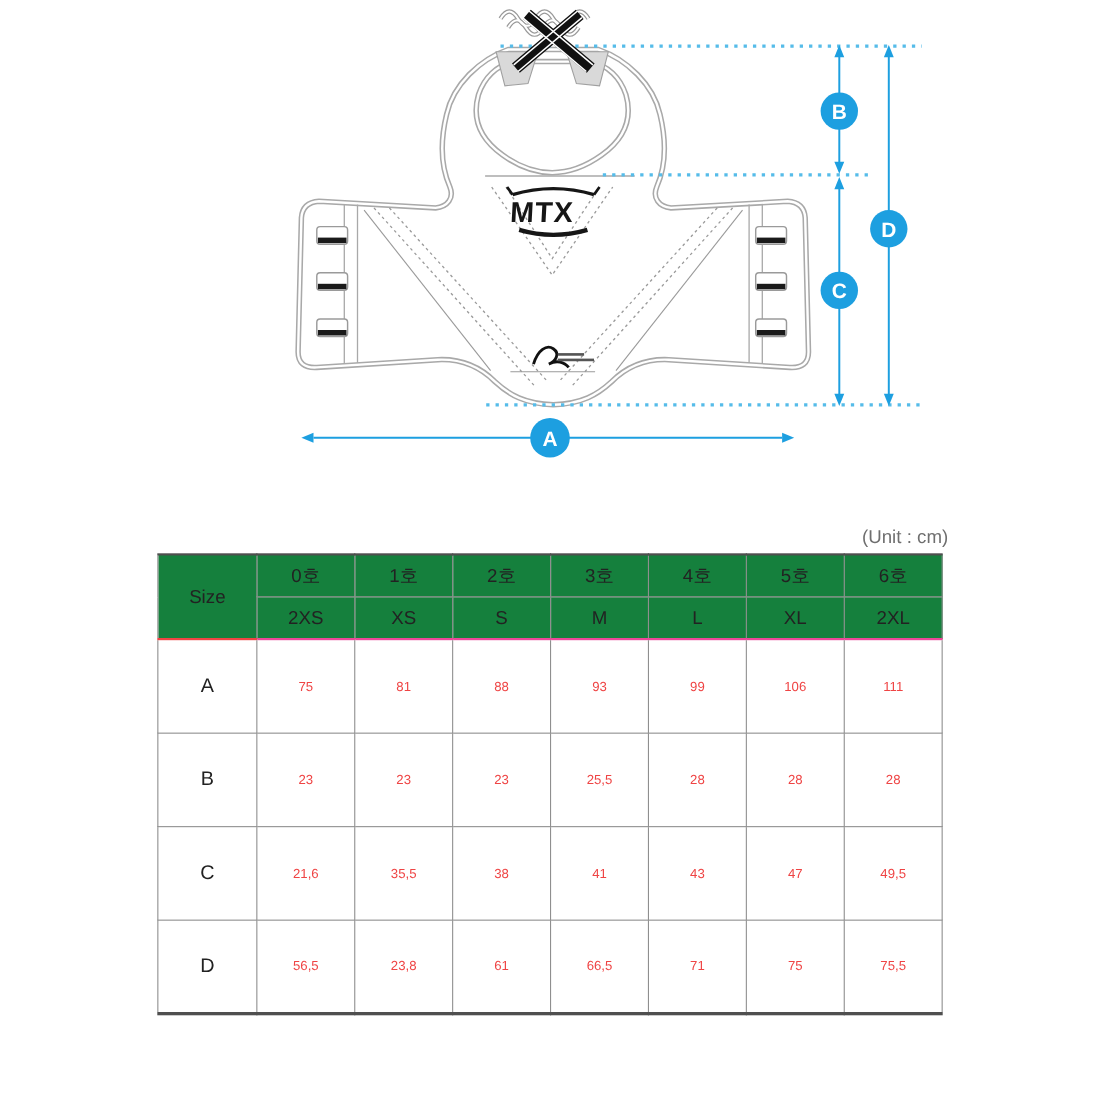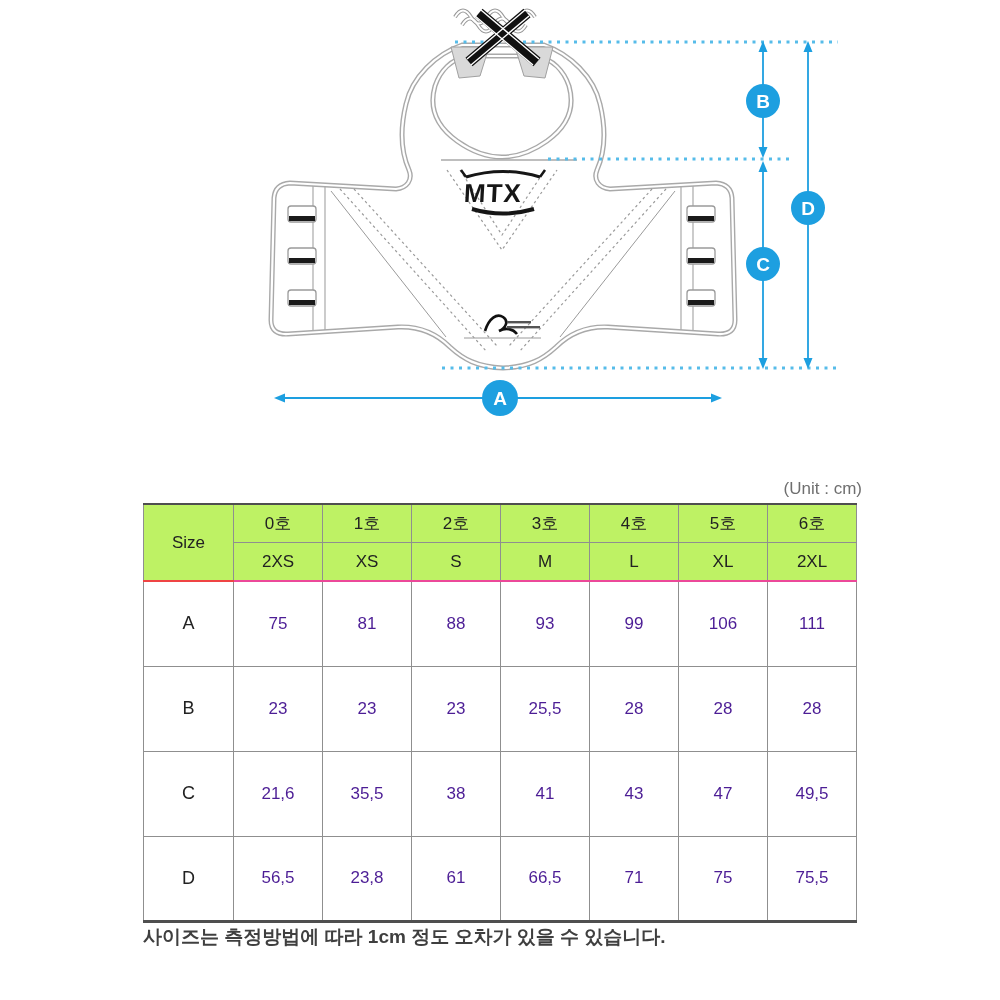--- a/index.html
+++ b/index.html
@@ -5,27 +5,27 @@
   html,body{margin:0;padding:0;background:#fff;}
   .stage{position:relative;width:1000px;height:1000px;background:#fff;overflow:hidden;
          font-family:"Liberation Sans","DejaVu Sans",sans-serif;}
   .diagram-svg{position:absolute;left:0;top:0;}
   .unit-note{position:absolute;top:479px;right:138px;font-size:17px;color:#6f6f6f;}
   .size-table{position:absolute;left:143px;top:503px;width:714px;border-collapse:collapse;
               table-layout:fixed;border-top:2px solid #4f4f4f;border-bottom:3px solid #4f4f4f;}
   .size-table col.col-size{width:90px;}
   .size-table th,.size-table td{border:1px solid #8f8f8f;text-align:center;vertical-align:middle;
               font-weight:400;color:#333;}
-  .size-table tr.hr1 th,.size-table tr.hr2 th{background:#bef264;font-size:17px;color:#222;height:35px;}
+  .size-table tr.hr1 th,.size-table tr.hr2 th{background:#15803d;font-size:17px;color:#222;height:35px;}
   .size-table th.corner{font-size:18px;}
   .size-table tr.hr2 th{border-bottom:2px solid #ec4899;}
   .size-table th.corner{border-bottom:2px solid #ef4444;}
   .size-table tr.dr{height:85px;}
   .size-table tr.dr th{background:#fff;font-size:18px;color:#222;}
-  .size-table tr.dr td{font-size:17px;color:#4c1d95;}
+  .size-table tr.dr td{font-size:12px;color:#ef4444;}
   .footnote-ko{position:absolute;left:143px;top:924px;font-size:19px;font-weight:700;color:#3f3f3f;}
   .footnote-en{position:absolute;left:143px;top:961px;font-size:19px;color:#6b6b6b;}
 </style>
 </head>
 <body>
 
 <div class="stage">
 
   <svg class="diagram-svg" width="1000" height="460" viewBox="0 0 1000 460">
 
@@ -229,14 +229,13 @@
         <td>23,8</td>
         <td>61</td>
         <td>66,5</td>
         <td>71</td>
         <td>75</td>
         <td>75,5</td>
       </tr>
     </tbody>
   </table>
 
-  <div class="footnote-ko">사이즈는 측정방법에 따라 1cm 정도 오차가 있을 수 있습니다.</div>
 </div>
 
 </body></html>

